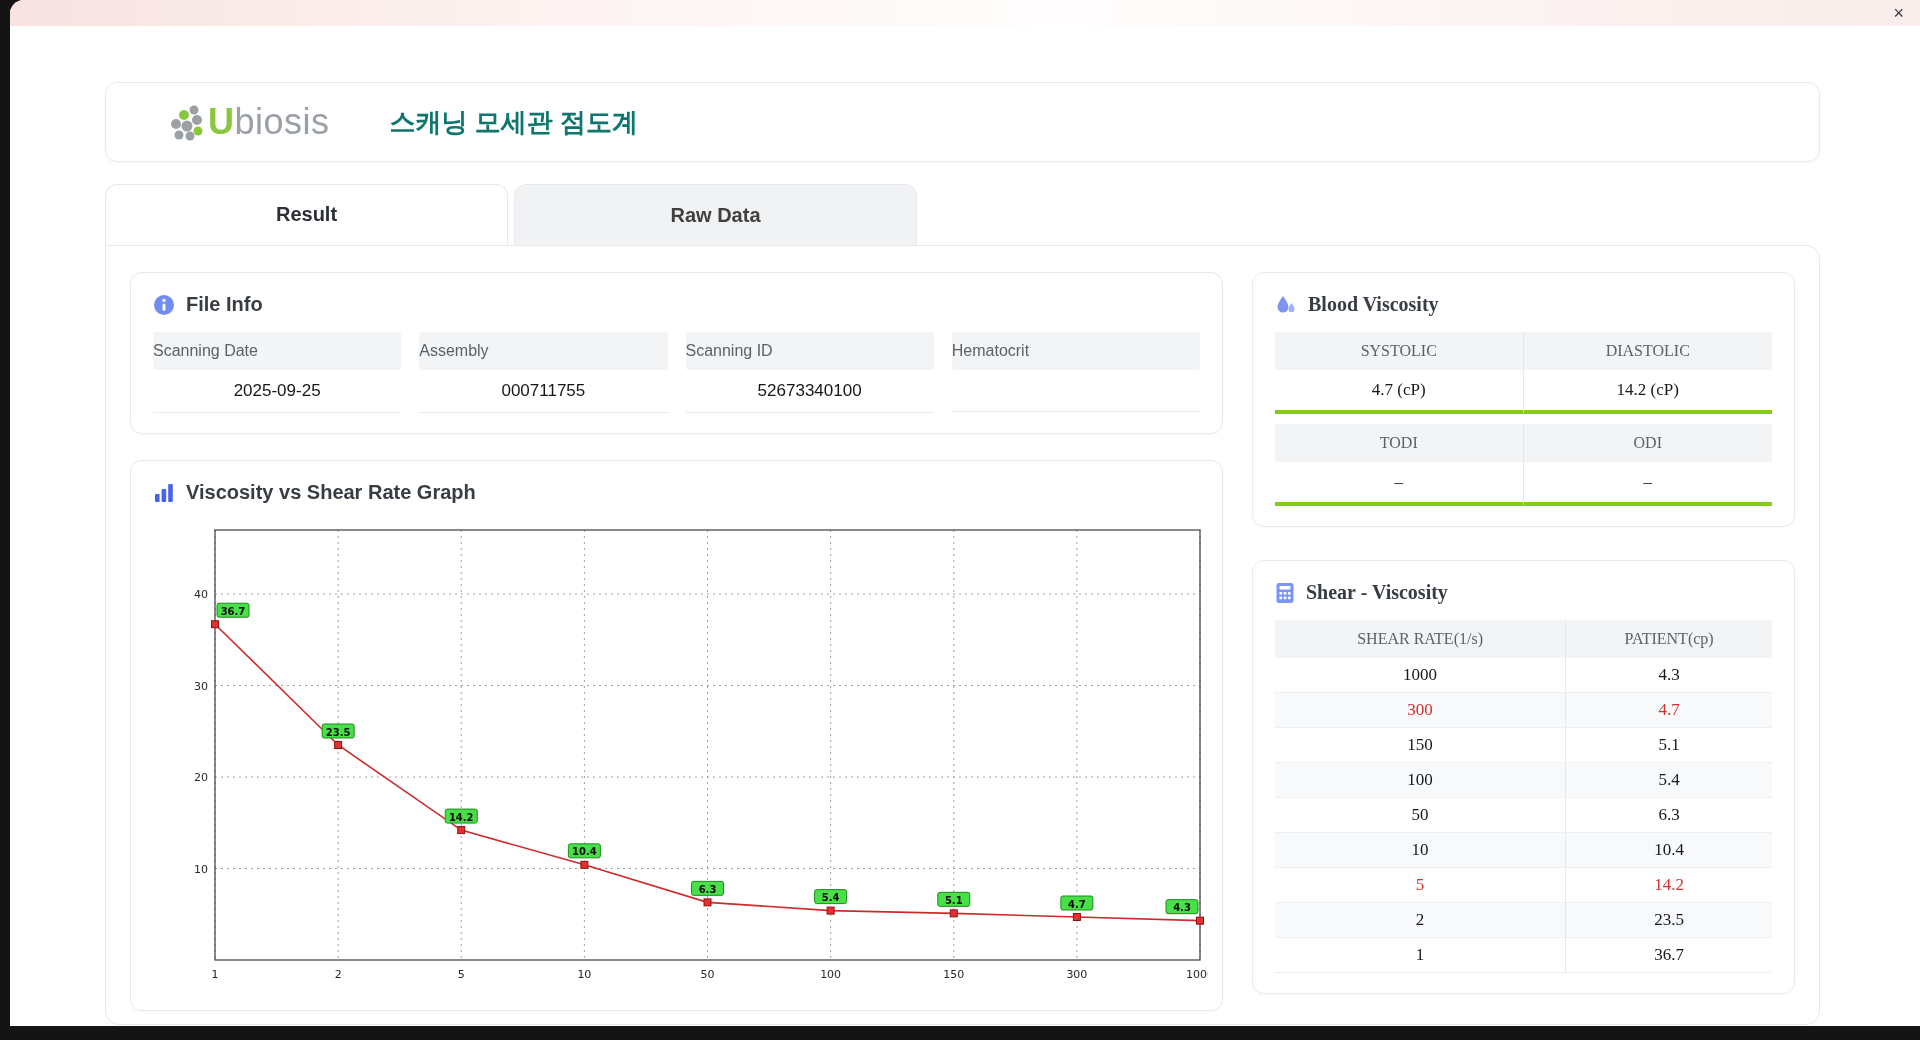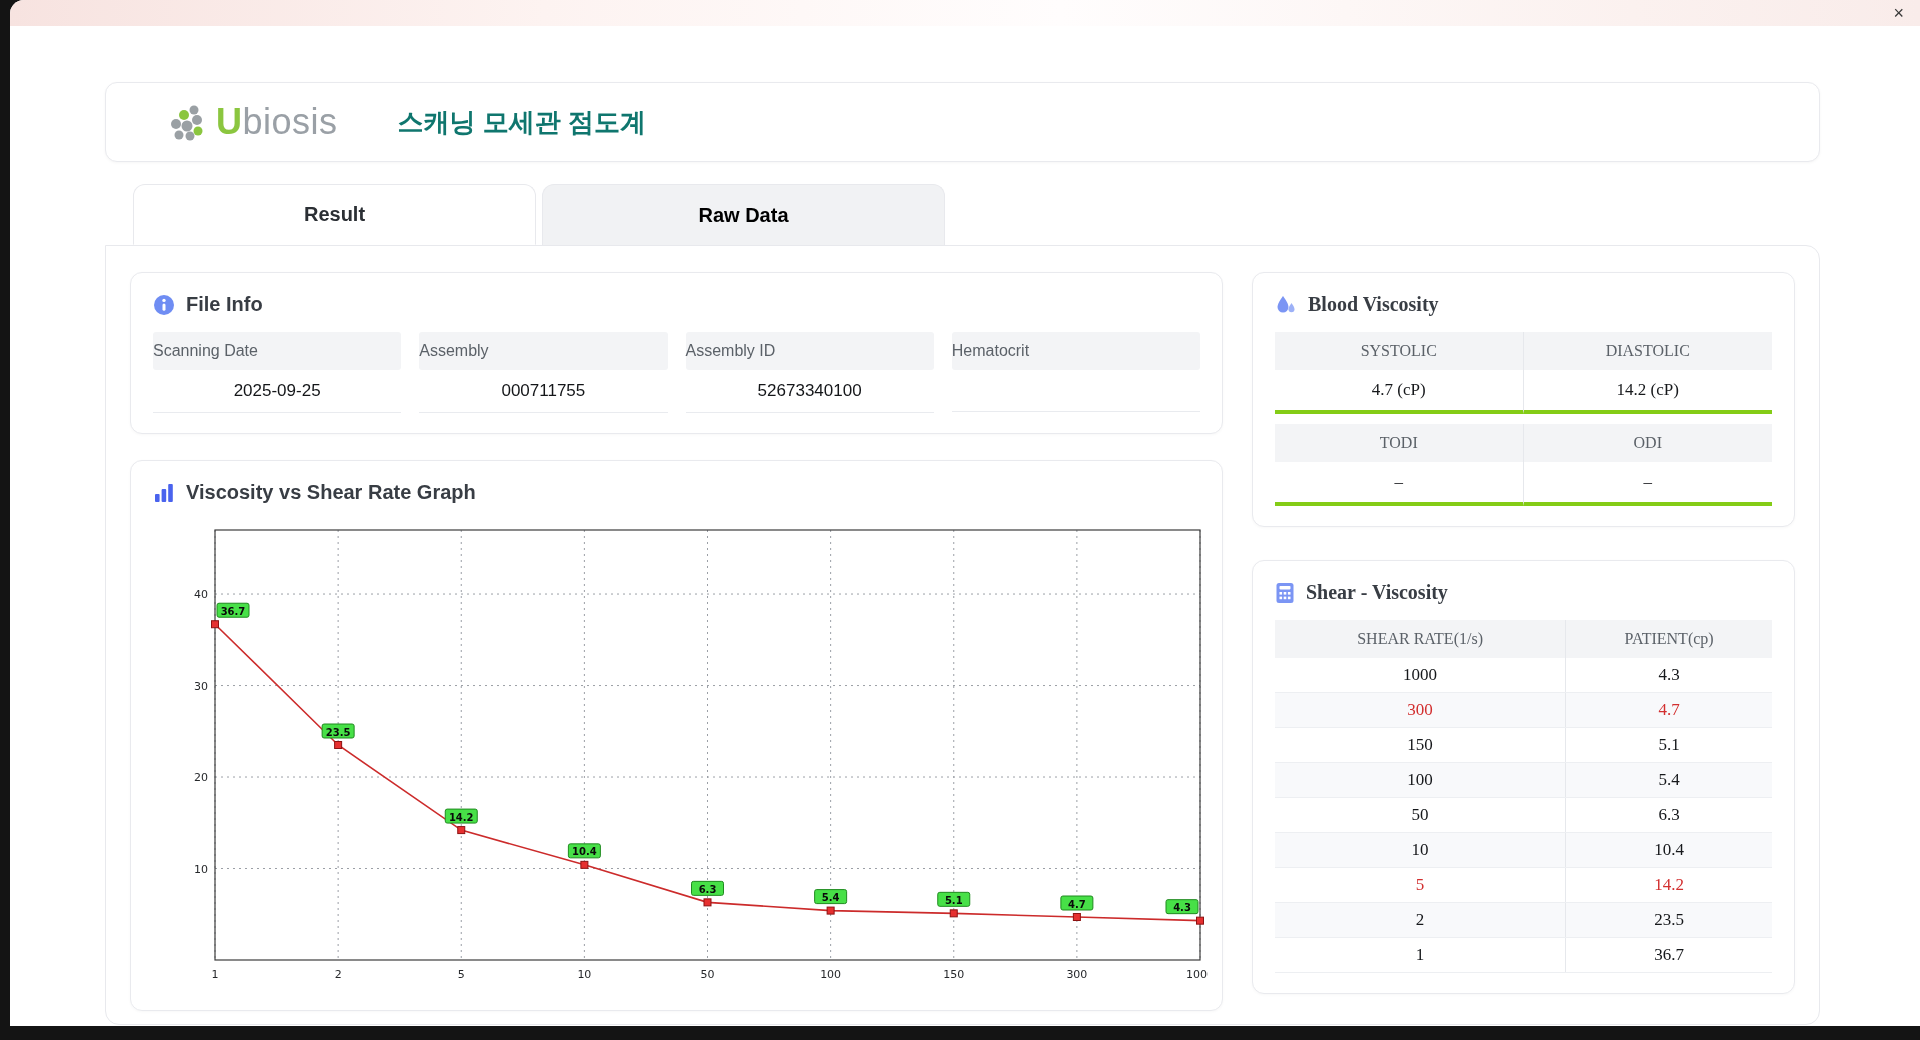--- a/index.html
+++ b/index.html
@@ -13,34 +13,34 @@
     padding-right:16px; border-radius:14px 0 0 0;
     background:linear-gradient(90deg,#f7e3e0,#fdf3f1 28%,#fffdfd 55%,#fbf1ef 85%,#f9ecea); }
   .close-btn { font-size:18px; color:#3a3a3a; cursor:pointer; line-height:1; }
 
   .app { padding:56px 100px 0 95px; }
 
   
   .header-card { height:80px; border:1px solid #e9eaee; border-radius:12px;
     display:flex; align-items:center; gap:60px; padding-left:58px;
     box-shadow:0 1px 3px rgba(0,0,0,.04); background:#fff; }
-  .logo { display:flex; align-items:center; gap:8px; }
+  .logo { display:flex; align-items:center; gap:0; }
   .logo-text { font-size:36px; letter-spacing:.5px; }
   .logo-u { color:#8bc63f; font-weight:600; }
   .logo-rest { color:#9aa0a6; font-weight:500; }
   .app-title { font-size:26px; font-weight:bold; color:#0f766e; }
 
   
-  .tabs { display:flex; margin-top:22px; position:relative; z-index:2;margin-left:28px; }
+  .tabs { display:flex; margin-top:22px; position:relative; z-index:2; }
   .tab { width:403px; height:61px; display:flex; align-items:center; justify-content:center;
     font-size:20px; border-radius:12px 12px 0 0; margin-right:6px; cursor:pointer; }
   .tab.active { background:#fff; border:1px solid #e8e9ed; border-bottom:1px solid #fff;
     color:#2b2f34; font-weight:bold; margin-bottom:-1px; }
   .tab.inactive { background:#f1f2f4; border:1px solid #e8e9ed; border-bottom:none;
-    color:#000000; font-weight:600; }
+    color:#404040; font-weight:600; }
 
   
   .panel { border:1px solid #e8e9ed; border-radius:0 14px 14px 14px;
     height:780px; padding:26px 24px; display:flex; gap:29px; background:#fff; overflow:hidden; }
   .left-col { width:1093px; display:flex; flex-direction:column; gap:26px; }
   .right-col { width:545px; display:flex; flex-direction:column; gap:33px;font-family:Liberation Serif, serif; }
 
   .card { border:1px solid #e9eaee; border-radius:12px; background:#fff;
     padding:20px 22px; box-shadow:0 1px 3px rgba(0,0,0,.03); }
   .card-title { display:flex; align-items:center; gap:11px;
@@ -134,21 +134,21 @@
           <div class="fi-fields">
               <div class="fi-col">
                 <div class="cell-label">Scanning Date</div>
                 <div class="cell-value">2025-09-25</div>
               </div>
               <div class="fi-col">
                 <div class="cell-label">Assembly</div>
                 <div class="cell-value">000711755</div>
               </div>
               <div class="fi-col">
-                <div class="cell-label">Assembly ID</div>
+                <div class="cell-label">Scanning ID</div>
                 <div class="cell-value">52673340100</div>
               </div>
               <div class="fi-col">
                 <div class="cell-label">Hematocrit</div>
                 <div class="cell-value"></div>
               </div>
             </div>
         </div>
 
         <div class="card graph-card">

